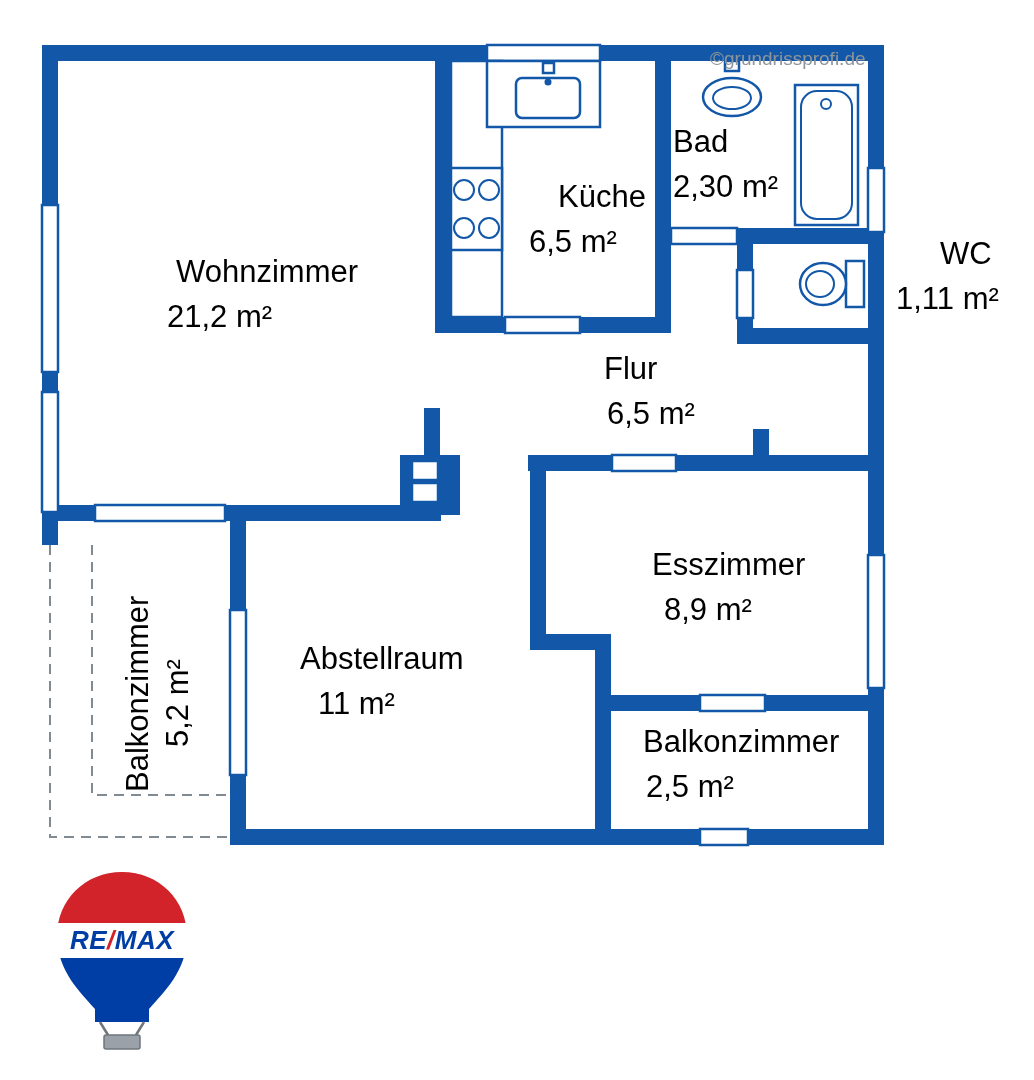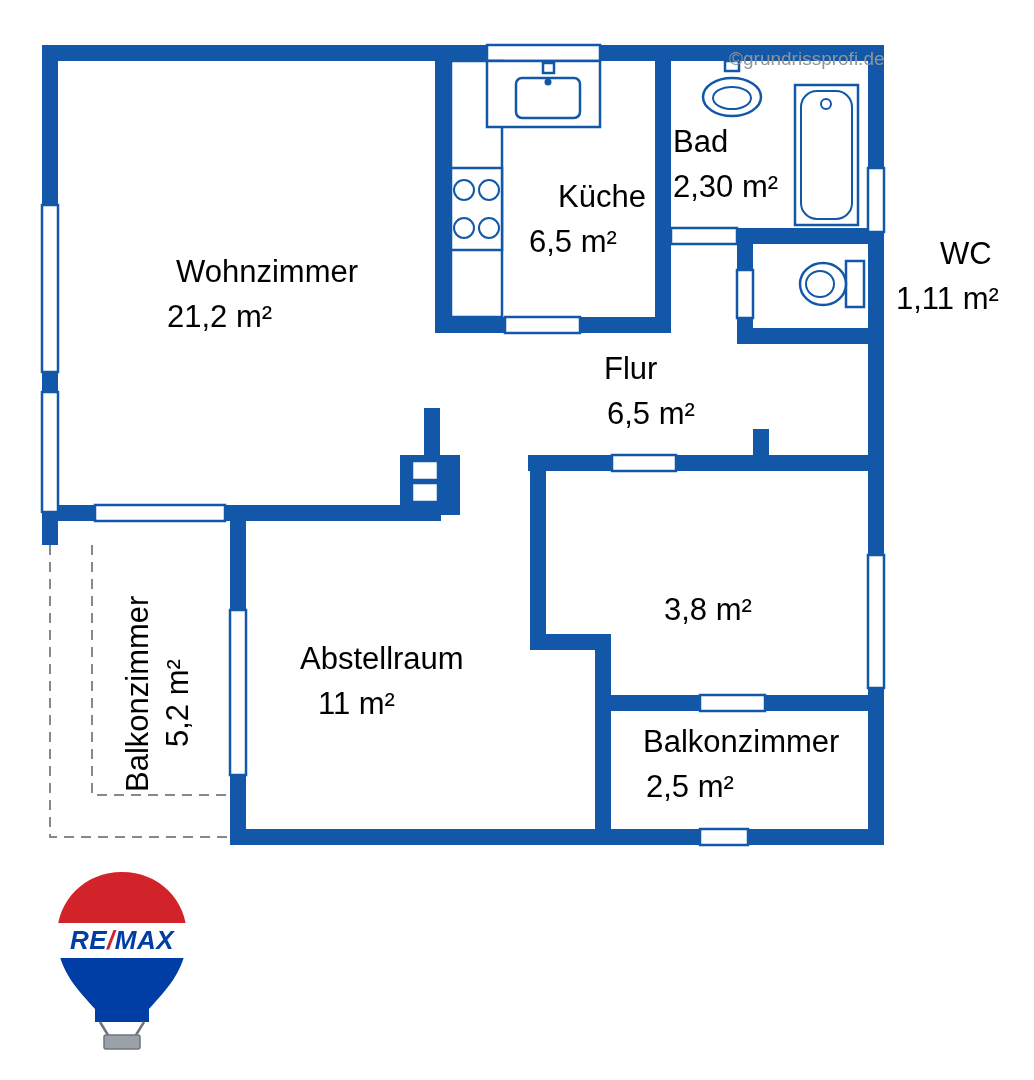--- a/index.html
+++ b/index.html
@@ -9,21 +9,21 @@
   
   .w{fill:var(--wall,#1358a8);}
   .o{fill:#fff;stroke:var(--wall,#1358a8);stroke-width:2.5;}
   .f{fill:#fff;stroke:var(--wall,#1358a8);stroke-width:2.5;}
   .fi{fill:none;stroke:var(--wall,#1358a8);stroke-width:2;}
   .dot{fill:var(--wall,#1358a8);}
   .dash{fill:none;stroke:#7f8a92;stroke-width:2;stroke-dasharray:10 7;}
   
   .lbl{position:absolute;font-size:31px;line-height:1;color:#000;white-space:nowrap;}
   .rot{transform:rotate(-90deg);transform-origin:0 0;}
-  .watermark{position:absolute;left:710px;top:48px;font-size:19px;color:var(--watermark,#8e959a);margin-left:19px;}
+  .watermark{position:absolute;left:710px;top:48px;font-size:19px;color:var(--watermark,#8e959a);}
   
   .logo-text{font-family:"Liberation Sans",sans-serif;font-style:italic;font-weight:700;
              font-size:26px;letter-spacing:.5px;}
   .bal-red{fill:var(--logo_red,#d2232a);}
   .bal-blue{fill:var(--logo_blue,#003da5);}
   .basket{fill:#9aa1a9;stroke:#6e757d;stroke-width:1.5;}
   .string{stroke:#6e757d;stroke-width:2.5;fill:none;}
 </style>
 </head>
 <body>
@@ -141,21 +141,22 @@
 
   <div class="lbl" style="left:673px;top:126px">Bad</div>
   <div class="lbl" style="left:673px;top:171px">2,30 m²</div>
 
   <div class="lbl" style="left:940px;top:238px">WC</div>
   <div class="lbl" style="left:896px;top:283px">1,11 m²</div>
 
   <div class="lbl" style="left:604px;top:353px">Flur</div>
   <div class="lbl" style="left:607px;top:398px">6,5 m²</div>
 
-  <div class="lbl" style="left:664px;top:594px">3,8 m²</div>
+  <div class="lbl" style="left:652px;top:549px">Esszimmer</div>
+  <div class="lbl" style="left:664px;top:594px">8,9 m²</div>
 
   <div class="lbl" style="left:300px;top:643px">Abstellraum</div>
   <div class="lbl" style="left:318px;top:688px">11 m²</div>
 
   <div class="lbl" style="left:643px;top:726px">Balkonzimmer</div>
   <div class="lbl" style="left:646px;top:771px">2,5 m²</div>
 
   <div class="lbl rot" style="left:122px;top:792px">Balkonzimmer</div>
   <div class="lbl rot" style="left:162px;top:747px">5,2 m²</div>
 

